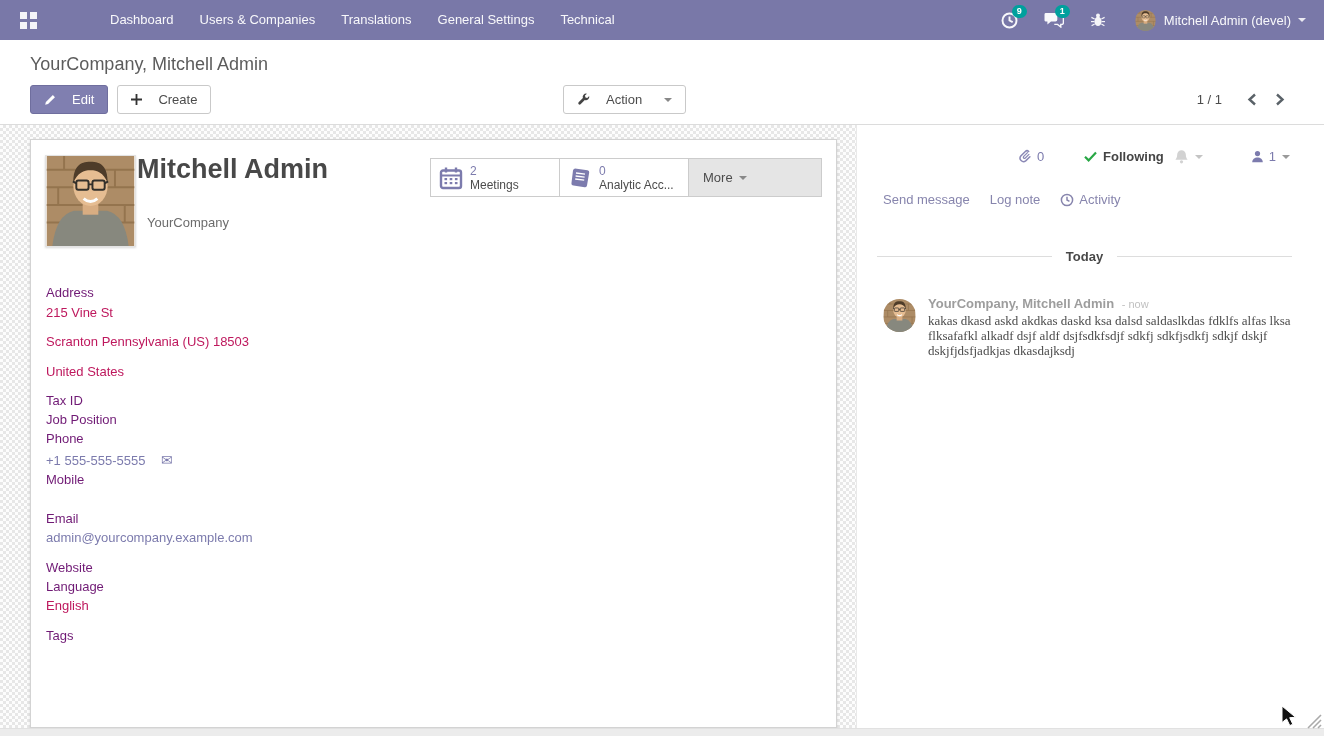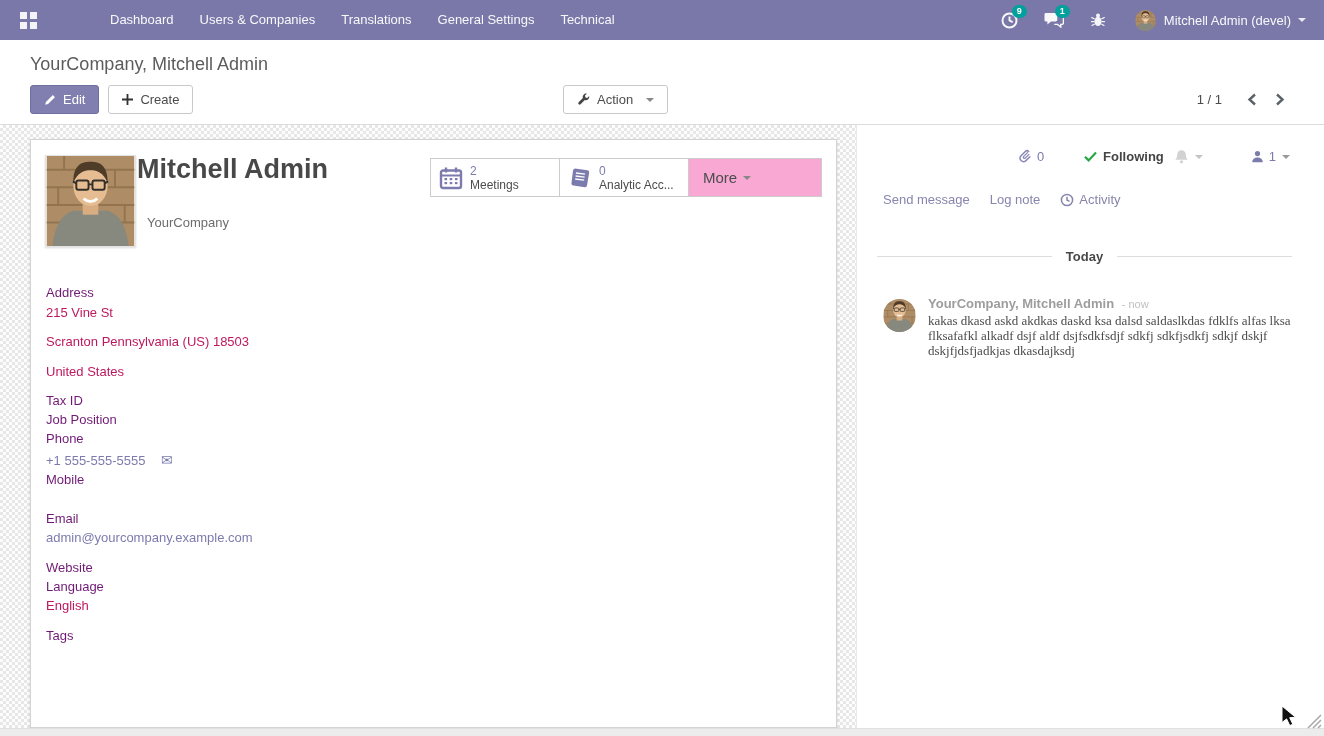--- a/index.html
+++ b/index.html
@@ -28,21 +28,21 @@
     border-right:4px solid transparent; border-top:4px solid rgba(255,255,255,.85); margin-left:7px; }
   .caret-g { display:inline-block; width:0; height:0; border-left:4px solid transparent;
     border-right:4px solid transparent; border-top:4px solid #888; margin-left:6px; }
 
   
   .control-panel { position:absolute; top:40px; left:0; right:0; height:85px;
     background:#fff; border-bottom:1px solid #dcdcdc; z-index:20; }
   .breadcrumb { position:absolute; left:30px; top:14px; font-size:18px; color:#5c5c5c; }
   .btn-row { position:absolute; left:30px; top:45px; display:flex; gap:9px; }
   .btn { height:29px; padding:0 13px; border:1px solid #c9c9c9; border-radius:3px; background:#fff;
-    font-size:13px; font-family:inherit; display:inline-flex; align-items:center; gap:7px;
+    font-size:13px; font-family:inherit; display:inline-flex; align-items:center; gap:16px;
     color:#4c4c4c; cursor:pointer; white-space:nowrap; }
   .btn-primary { background:#807fb0; border-color:#6f6e9e; color:#fff; }
   .action-wrap { position:absolute; left:563px; top:45px; }
   .pager { position:absolute; right:30px; top:45px; display:flex; align-items:center; height:29px; }
   .pager-value { color:#4c4c4c; margin-right:16px; }
   .pager-btn { background:none; border:none; padding:4px 9px; cursor:pointer; display:flex; align-items:center; }
 
   
   .content { position:absolute; top:125px; left:0; right:0; bottom:0;
     background-color:#fdfdfd;
@@ -58,23 +58,23 @@
   .sheet-title { position:absolute; left:106px; top:14px; font-size:27px; font-weight:700; color:#484848; }
   .sheet-company { position:absolute; left:116px; top:75px; color:#6c6c6c; cursor:pointer; }
 
   .stat-box { position:absolute; top:18px; right:14px; display:flex; }
   .stat-btn { width:130px; height:39px; border:1px solid #ccc; background:#fff; display:flex;
     align-items:center; padding:0 8px; margin-left:-1px; cursor:pointer; font-family:inherit; }
   .stat-icon { width:24px; height:24px; margin-right:7px; flex:none; }
   .stat-text { display:flex; flex-direction:column; line-height:14px; text-align:left; overflow:hidden; }
   .stat-value { color:#7c7bad; font-size:12px; }
   .stat-label { color:#4c4c4c; font-size:12px; white-space:nowrap; }
-  .more-btn { width:134px; height:39px; border:1px solid #ccc; background:#f9a8d4; margin-left:-1px;
+  .more-btn { width:134px; height:39px; border:1px solid #ccc; background:#e5e5e5; margin-left:-1px;
     display:flex; align-items:center; padding-left:14px; cursor:pointer; font-family:inherit;
-    font-size:15px; color:#4c4c4c; }
+    font-size:13px; color:#4c4c4c; }
 
   .fields { position:absolute; left:15px; top:143px; width:520px; line-height:19px; }
   .flabel { font-weight:400; color:#701a75; }
   .fvalue { color:#be185d; }
   .flink { color:#7c7bad; cursor:pointer; text-decoration:none; }
   .envelope { color:#7c7bad; margin-left:12px; font-size:14px; cursor:pointer; }
 
   
   .chatter { position:absolute; left:856px; top:0; right:0; bottom:0;
     background:#fff; border-left:1px solid #e9e9e9; }

